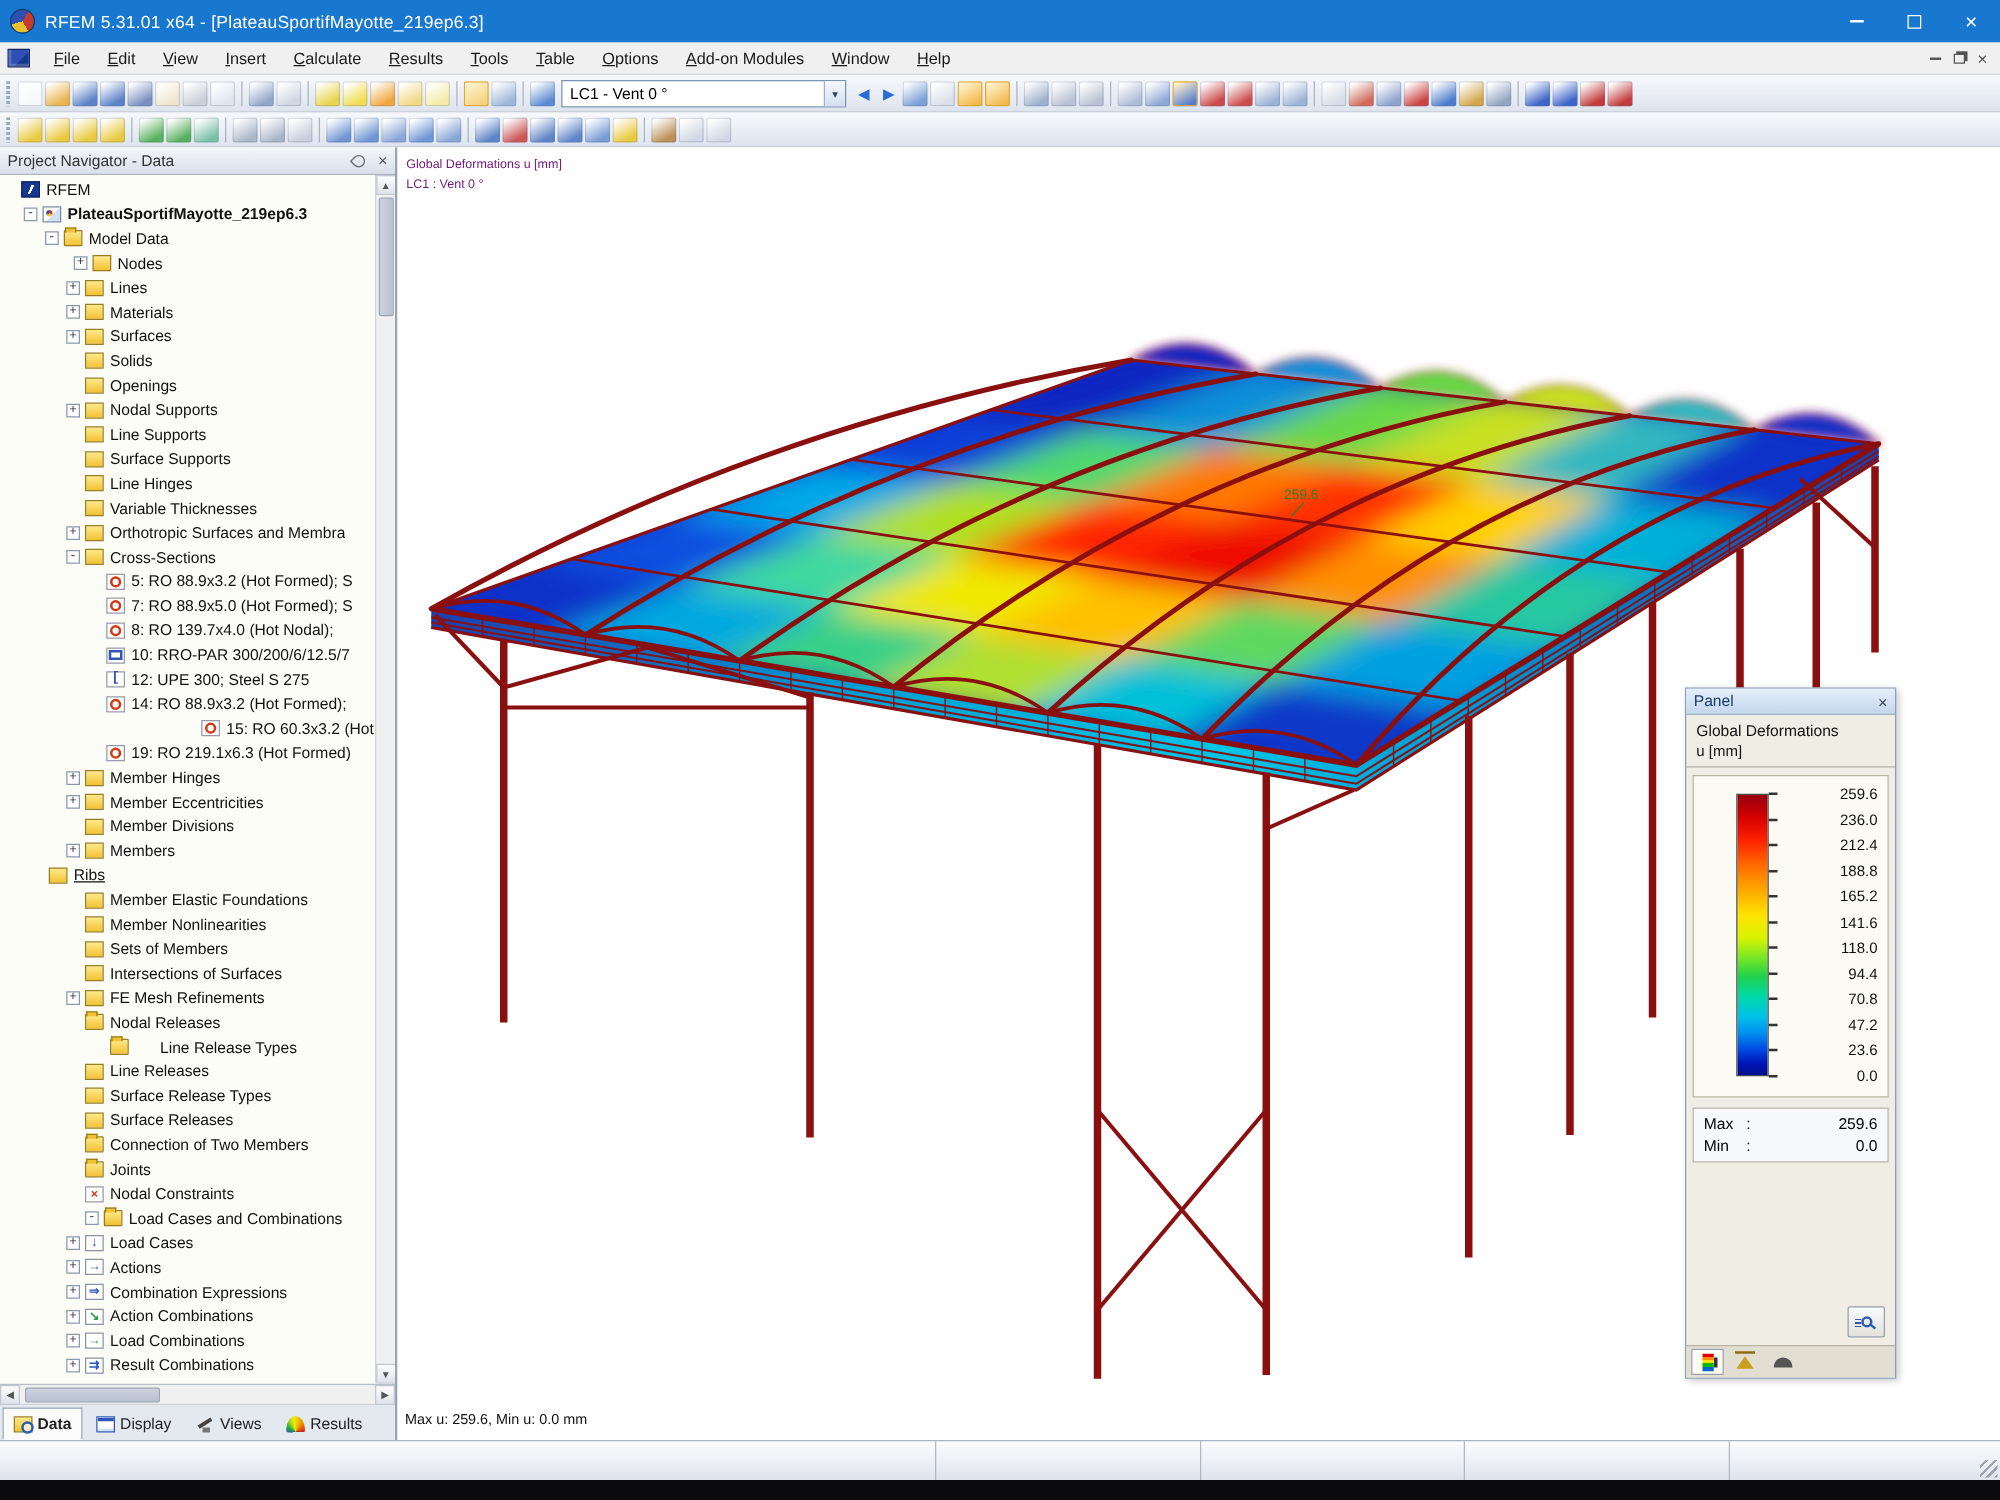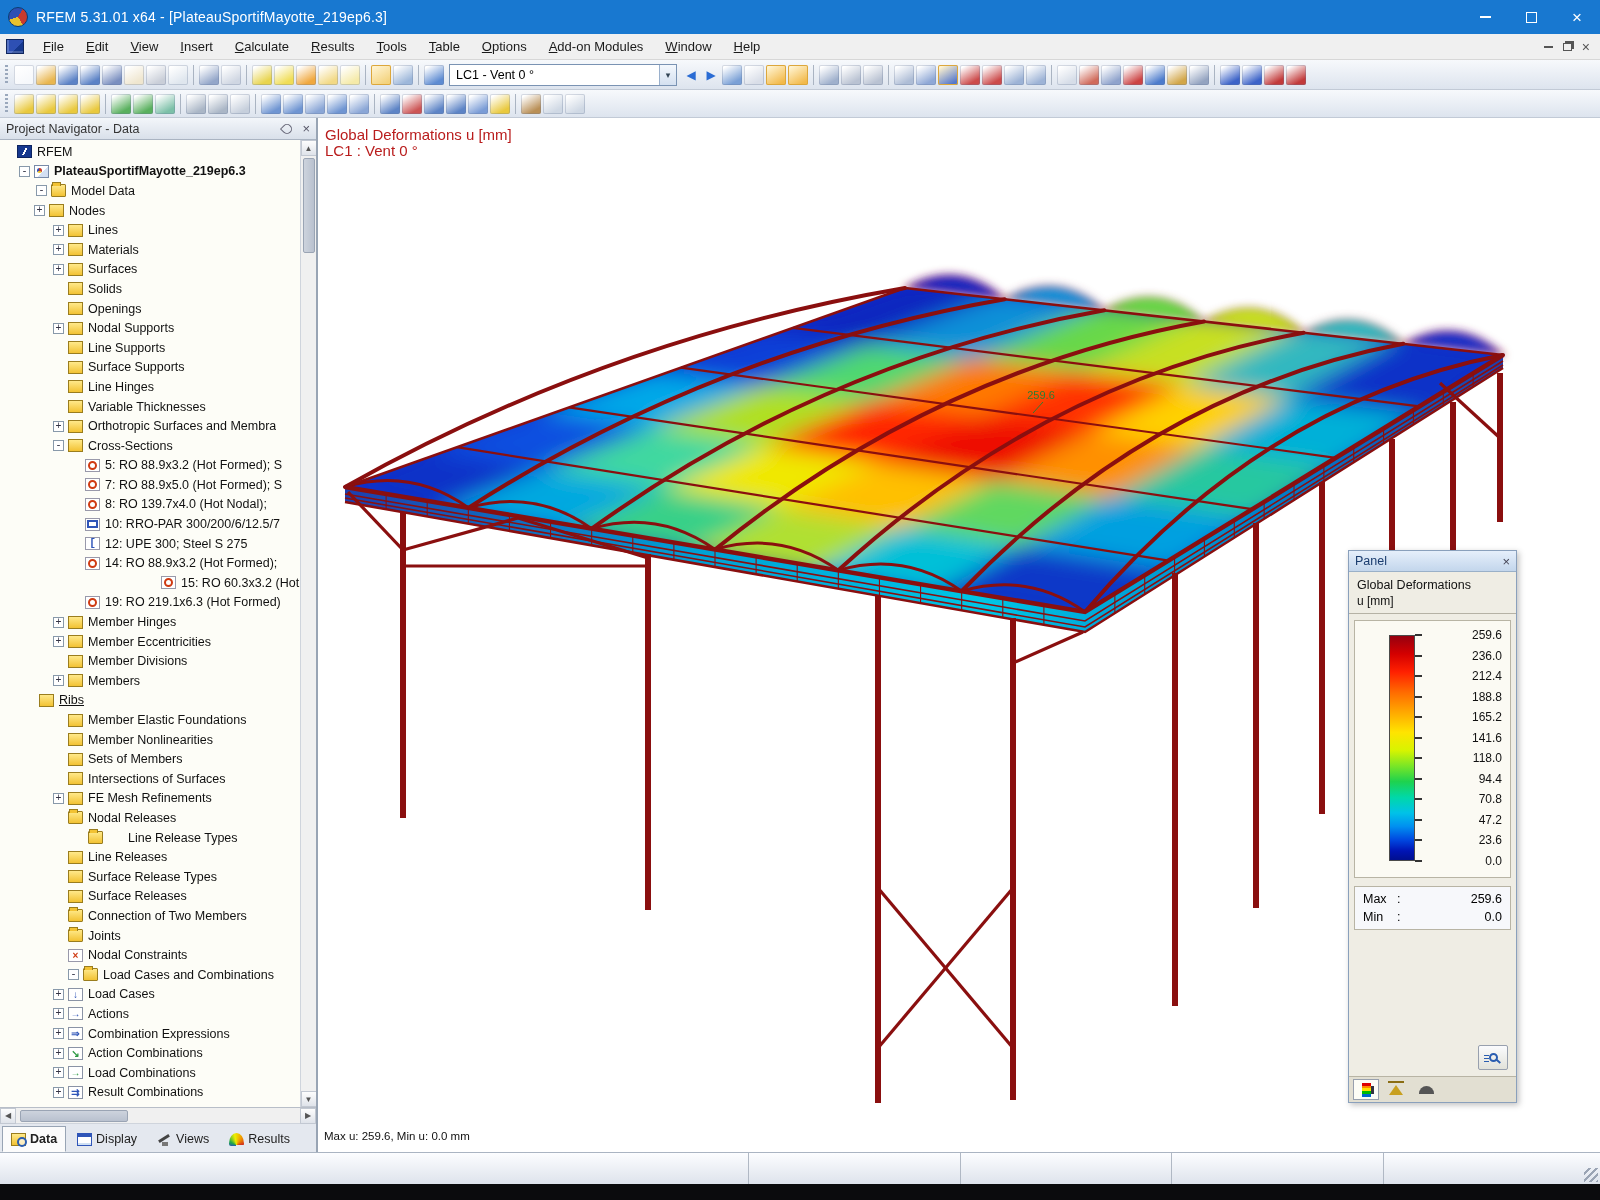--- a/index.html
+++ b/index.html
@@ -113,21 +113,21 @@
     border:2px solid #2a5db0; border-radius:50%; background:#fffa; }
   .display-tab-icon { background:#fff; border:1px solid #2f55b8;
     box-shadow:inset 0 3px 0 #2f55b8, inset 0 -2px 0 #cfe0f4; }
   .views-tab-icon::before { content:""; position:absolute; left:1px; top:4px; width:12px; height:3px; background:#444; transform:rotate(-32deg); }
   .views-tab-icon::after { content:""; position:absolute; left:5px; bottom:0; width:6px; height:4px; background:#777; }
   .results-tab-icon { border-radius:50% 50% 2px 2px / 80% 80% 2px 2px;
     background:conic-gradient(from 250deg at 50% 95%,#2244cc,#22aa44,#eeee00,#ee8800,#cc2222 200deg,transparent 0); }
 
   
   .viewport { position:relative; flex:1; background:#fff; overflow:hidden; }
-  .vp-label { position:absolute; left:7px; font-size:15px; color:#b91c1c; z-index:3; }
+  .vp-label { position:absolute; left:7px; font-size:10px; color:#701a75; z-index:3; }
   .vp-note { position:absolute; left:6px; top:1012px; font-size:11.5px; color:#111; z-index:3; }
   #modelsvg { position:absolute; left:0; top:0; z-index:1; }
 
   
   .panel { position:absolute; left:1030px; top:432px; width:169px; height:553px; z-index:5;
     background:#efede4; border:1px solid #8aa0bc; box-shadow:2px 2px 6px rgba(0,0,0,.25); display:flex; flex-direction:column; }
   .panel-title { height:21px; background:linear-gradient(#e6effb,#c3d6ec); border-bottom:1px solid #9ab0c8;
     display:flex; align-items:center; padding:0 6px; font-size:12.5px; color:#1a3c6e; }
   .panel-title-text { flex:1; }
   .panel-close { color:#445; font-size:13px; }
@@ -337,21 +337,21 @@
           <div class="trow bold" style="padding-left: 19px;">
             <span class="texp exp-minus"></span>
             <span class="ticon model-file-icon"></span>
             <span class="tlabel">PlateauSportifMayotte_219ep6.3</span>
           </div>
           <div class="trow" style="padding-left: 36px;">
             <span class="texp exp-minus"></span>
             <span class="ticon folder-open-icon"></span>
             <span class="tlabel">Model Data</span>
           </div>
-          <div class="trow" style="padding-left: 34px;">
+          <div class="trow" style="padding-left: 59px;">
             <span class="texp exp-plus"></span>
             <span class="ticon nodes-icon"></span>
             <span class="tlabel">Nodes</span>
           </div>
           <div class="trow" style="padding-left: 53px;">
             <span class="texp exp-plus"></span>
             <span class="ticon lines-icon"></span>
             <span class="tlabel">Lines</span>
           </div>
           <div class="trow" style="padding-left: 53px;">

